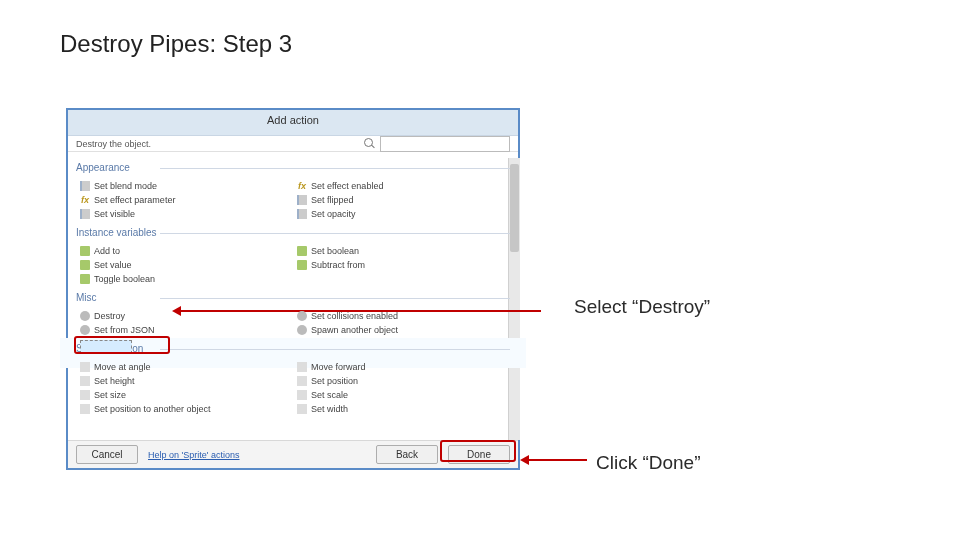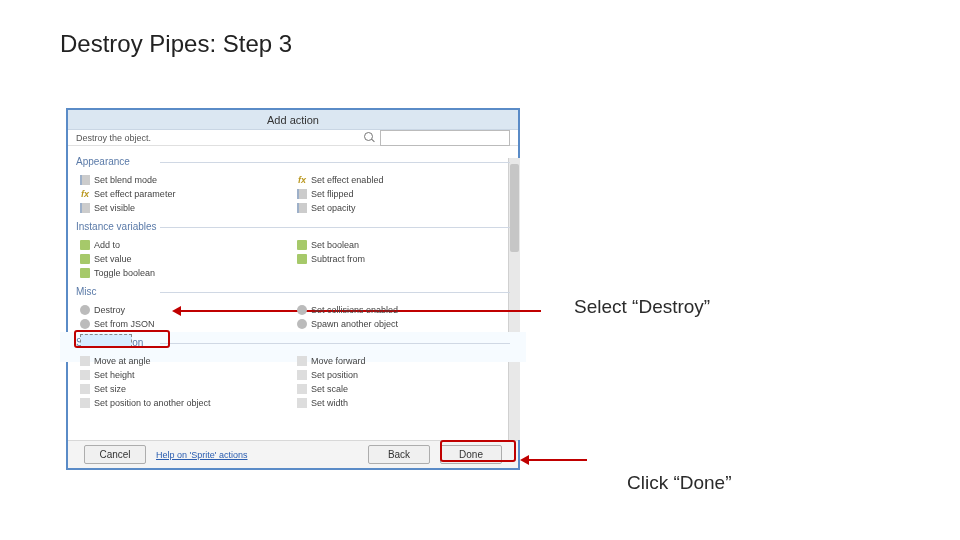--- a/index.html
+++ b/index.html
@@ -25,21 +25,21 @@
     left: 66px;
     top: 108px;
     width: 454px;
     height: 362px;
     border: 2px solid #5a8bc7;
     background: #fff;
     font-size: 10px;
     color: #333;
   }
   .dlg-titlebar {
-    height: 20px;
+    height: 26px;
     background: #dbe7f2;
     text-align: center;
     line-height: 20px;
     font-size: 11px;
     color: #333;
     border-bottom: 1px solid #c9d6e4;
   }
   .dlg-headerrow {
     display: flex;
     align-items: center;
@@ -154,21 +154,21 @@
     pointer-events: none;
   }
   .dlg-footer {
     position: absolute;
     left: 0; right: 0; bottom: 0;
     height: 28px;
     border-top: 1px solid #d8d8d8;
     background: #f4f4f4;
     display: flex;
     align-items: center;
-    padding: 0 16px;
+    padding: 0 8px;
     gap: 10px;
   }
   .btn {
     height: 19px;
     min-width: 62px;
     border: 1px solid #adadad;
     background: #f0f0f0;
     font-size: 10px;
     color: #333;
     border-radius: 2px;
@@ -191,21 +191,21 @@
     width: 76px;
     height: 22px;
     pointer-events: none;
   }
   .callout {
     position: absolute;
     font-size: 19px;
     color: #2b2b2b;
   }
   .callout-select { left: 574px; top: 296px; }
-  .callout-done { left: 596px; top: 472px; margin-left: 31px; }
+  .callout-done { left: 596px; top: 452px; }
   .arrow-line-destroy {
     position: absolute;
     left: 179px;
     top: 310px;
     width: 362px;
     height: 2px;
     background: #c00000;
     pointer-events: none;
   }
   .arrow-head-destroy {

